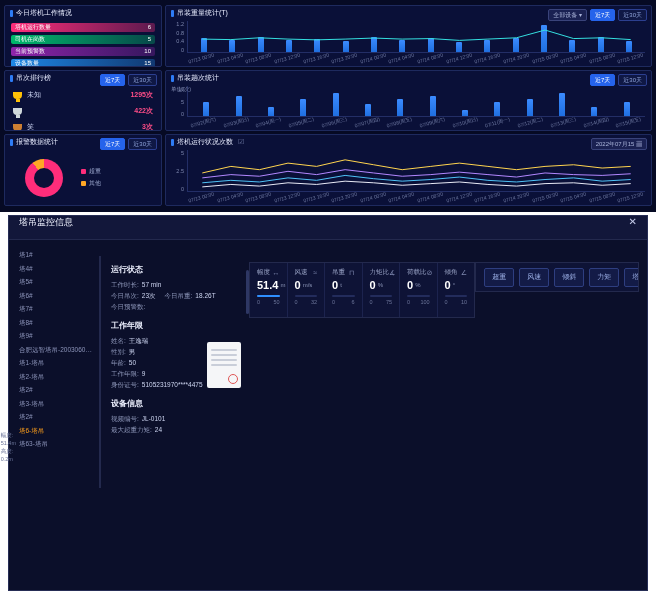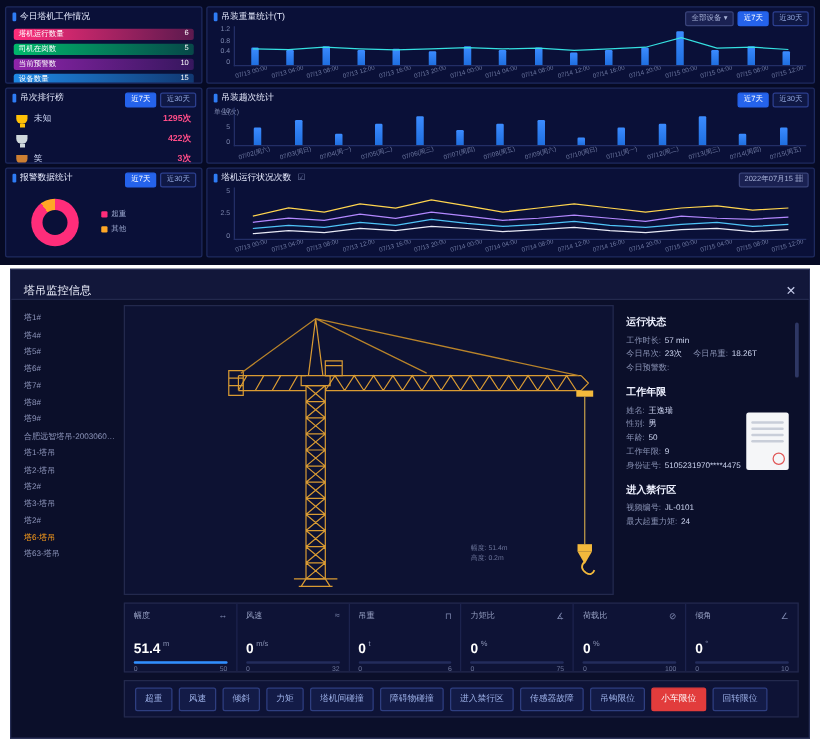--- a/index.html
+++ b/index.html
@@ -41,47 +41,47 @@
   .bar{width:6px;background:linear-gradient(180deg,#6ab4ff,#1f6fe0);border-radius:1px 1px 0 0}
   .plot svg{position:absolute;inset:0;width:100%;height:100%}
   .xlabels{grid-row:2;grid-column:2;display:flex;overflow:hidden}
   .xlabels span{flex:1;font-size:5px;color:#6f7aa3;white-space:nowrap;text-align:center;
         transform:rotate(-16deg) translateY(2px)}
   .unitlbl{position:absolute;left:5px;top:15px;font-size:5.5px;color:#7c86ad;z-index:2}
   .chk{font-size:7px;color:#6f7aa3;margin-left:2px}
   
   .modal{position:absolute;left:8px;top:215px;width:640px;height:376px;background:#0b0f2a;
         border:1px solid #262d55}
-  .mhead{height:24px;display:flex;align-items:flex-end;justify-content:space-between;padding:0 10px;
+  .mhead{height:24px;display:flex;align-items:flex-start;justify-content:space-between;padding:0 10px;
         background:#12173a;border-bottom:1px solid #23294d;font-size:9px;color:#f0f3ff}
   .mclose{color:#c3c9e8;font-size:10px;cursor:default}
   .mbody{display:flex;height:350px}
   .devlist{width:88px;flex:none;padding:8px 4px 0 10px;overflow:hidden}
   .dev{font-size:6.5px;line-height:13.5px;color:#8b93b8;white-space:nowrap;overflow:hidden;text-overflow:ellipsis}
   .dev.sel{color:#ff9f1a}
-  .mmain{flex:1;display:flex;flex-direction:column;padding:4px 8px 6px 2px;min-width:0}
+  .mmain{flex:1;display:flex;padding:16px 8px 6px 2px;min-width:0}
   .mrow1{display:flex;height:232px;min-height:0}
   .cranebox{flex:1;border:1px solid #23294d;background:#0d1233;position:relative;min-width:0}
   .cranesvg{position:absolute;inset:0;width:100%;height:100%}
   .crannote{position:absolute;right:84px;bottom:24px;font-size:5.5px;color:#6b7499;line-height:8px}
   .infopanel{width:148px;flex:none;padding:0 6px 0 10px;position:relative;font-size:6.5px;color:#9aa3c7}
   .stitle{font-size:8px;color:#eef1ff;font-weight:bold;margin:8px 0 4px}
   .irow{line-height:11px;display:flex;gap:3px;white-space:nowrap}
   .ilabel{color:#8a93b5}
   .ival{color:#cdd5f0}
   .cert{position:absolute;right:8px;top:86px;width:34px;height:46px;background:#f5f6f8;border-radius:2px;padding:4px 3px}
   .cert .cl{height:2px;background:#c9ced9;margin:3px 1px;border-radius:1px}
   .cert .stamp{position:absolute;right:3px;bottom:4px;width:10px;height:10px;border:1px solid #e05656;border-radius:50%}
   .iscroll{position:absolute;right:0;top:14px;width:3px;height:44px;background:#2e3764;border-radius:2px}
   .statsrow{display:flex;margin-top:6px;height:56px;background:#0e1336;border:1px solid #23294d}
   .scell{flex:1;padding:5px 7px 0;border-right:1px solid #1c234e;min-width:0}
   .scell:last-child{border-right:none}
   .slabelrow{display:flex;justify-content:space-between;align-items:center;font-size:6.5px;color:#98a2c4;white-space:nowrap}
   .sicon{font-size:7px;color:#7c86ad}
-  .svalrow{margin-top:16px;font-size:11px;color:#fff;font-weight:bold;display:flex;align-items:flex-start;gap:2px;white-space:nowrap}
+  .svalrow{margin-top:2px;font-size:11px;color:#fff;font-weight:bold;display:flex;align-items:center;gap:2px;white-space:nowrap}
   .sunit{font-size:6px;color:#8a93b5;font-weight:normal}
   .sbar{margin-top:4px;height:2px;background:#232c5c;border-radius:1px;position:relative}
   .sfill{position:absolute;left:0;top:0;bottom:0;background:#2f8fff;border-radius:1px}
   .srange{display:flex;justify-content:space-between;font-size:5.5px;color:#6b7499;margin-top:2px}
   .btnrow{display:flex;align-items:center;gap:5px;margin-top:6px;height:30px;padding:0 8px;
         background:#0e1336;border:1px solid #23294d;overflow:hidden}
   .abtn{font-size:7px;color:#9db1e8;background:#131b47;border:1px solid #2e3e80;border-radius:2px;
         padding:3.5px 7px;white-space:nowrap}
   .abtn.red{background:#e23c3c;border-color:#e23c3c;color:#fff}
 </style>
@@ -475,21 +475,21 @@
               </div>
             <div class="cert">
               <div class="cl"></div>
                 <div class="cl"></div>
                 <div class="cl"></div>
                 <div class="cl"></div>
               <div class="stamp"></div>
             </div>
           </div>
           <div class="sect">
-            <div class="stitle">进入禁行区</div>
+            <div class="stitle">设备信息</div>
             <div class="irow">
                 <span class="ilabel">视频编号:</span>
                 <span class="ival">JL-0101</span>
               </div>
             <div class="irow">
                 <span class="ilabel">最大起重力矩:</span>
                 <span class="ival">24</span>
               </div>
           </div>
           <div class="iscroll"></div>

